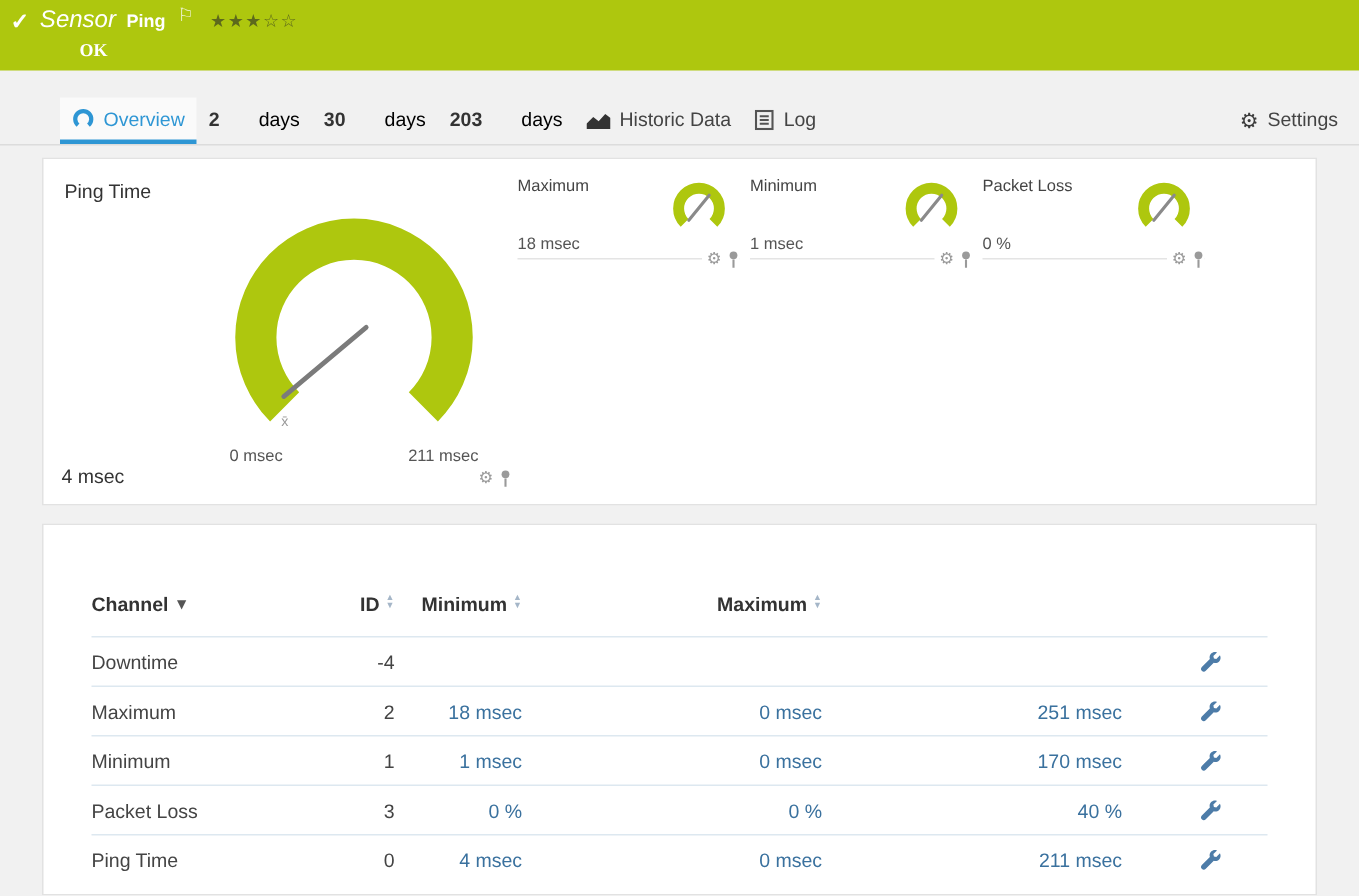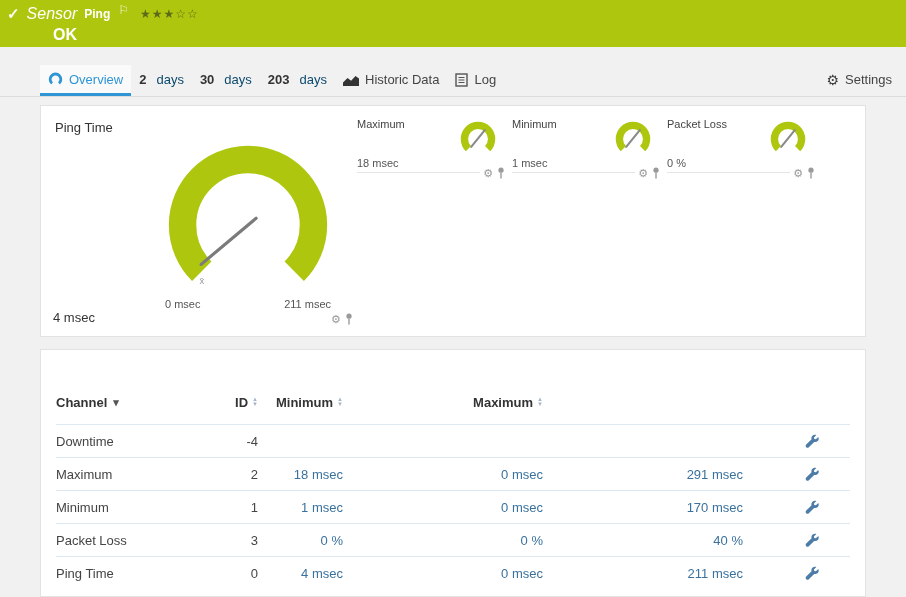--- a/index.html
+++ b/index.html
@@ -8,38 +8,38 @@
   .page { position: relative; width: 906px; height: 597px; }
 
   
   .topbar { background: var(--brand-green, #aec70e); height: 47px; padding: 5px 10px 0 7px; color: #fff; }
   .topbar-row { display: flex; align-items: center; gap: 7px; }
   .check { font-size: 15px; font-weight: bold; color: #fff; }
   .t-prefix { font-style: italic; font-size: 16px; }
   .t-name { font-weight: bold; font-size: 12px; }
   .flag { font-size: 12px; margin: -8px 0 0 1px; color: #eef3d2; }
   .stars { font-size: 12px; letter-spacing: 1px; color: #5d691c; margin-left: 4px; }
-  .topbar-status { font-size: 16px; font-weight: bold; margin: 3px 0 0 46px; }
+  .topbar-status { font-size: 12px; font-weight: bold; margin: 3px 0 0 46px; font-family: Liberation Serif, serif; }
 
   
   .tabs { display: flex; align-items: flex-end; height: 34px; margin-top: 16px;
           padding: 0 6px 0 40px; border-bottom: 1px solid #dcdcdc; }
   .tab { display: flex; align-items: center; gap: 6px; font-size: 13px; color: #444;
          padding: 7px 8px 6px; cursor: pointer; border-bottom: 3px solid transparent; white-space: nowrap; }
   .tab.active { color: var(--accent-blue, #2e96d4); border-bottom-color: var(--accent-blue, #2e96d4); background: #fafafa; }
   .tab b { font-weight: bold; color: #333; }
-  .tab .unit { color: #0c4a6e; margin-left: 4px; text-align: center; }
+  .tab .unit { color: #000000; margin-left: 20px; text-align: center; }
   .tab svg { display: block; }
   .tab .gear-glyph { font-size: 14px; color: #3c3c3c; line-height: 1; }
   .tab-settings { margin-left: auto; }
 
   
-  .panel { background: #fff; border: 1px solid #e2e2e2; margin: 0 40px; }
+  .panel { background: #fff; border: 1px solid #e2e2e2; margin: 0 28px; }
   .gauges-panel { margin-top: 8px; height: 232px; position: relative; }
-  .table-panel { margin-top: 12px; height: 248px; padding: 30px 15px 0; overflow: hidden; }
+  .table-panel { margin-top: 12px; height: 248px; padding: 30px 32px 0; overflow: hidden; }
 
   
   .g-title { position: absolute; left: 14px; top: 14px; font-size: 13px; color: #333; }
   .main-gauge-svg { position: absolute; left: 112px; top: 24px; width: 190px; height: 190px; }
   .arc { fill: none; stroke: var(--brand-green, #aec70e); stroke-width: 26; }
   .mini-arc { fill: none; stroke: var(--brand-green, #aec70e); stroke-width: 7; }
   .needle { stroke: #7b7b7b; stroke-width: 3; stroke-linecap: round; }
   .mini-needle { stroke: #8a8a8a; stroke-width: 2; stroke-linecap: round; }
   .mean { font-size: 9px; fill: #999; font-family: "Liberation Sans", sans-serif; }
   .scale-row { position: absolute; left: 112px; top: 192px; width: 190px; display: flex;
@@ -242,21 +242,21 @@
             <path d="M14.2 3.1 L11.6 5.7 L9.9 5.3 L9.5 3.6 L12.1 1 C10.7 .4 9 .7 7.9 1.8 C6.9 2.8 6.6 4.3 7 5.6 L1.3 11.3 C.5 12.1 .5 13.3 1.3 14.1 C2.1 14.9 3.3 14.9 4.1 14.1 L9.8 8.4 C11.1 8.8 12.6 8.5 13.6 7.5 C14.7 6.4 15 4.7 14.2 3.1 Z" fill="#4d7ca8"></path>
           </svg>
       </div>
     </div>
 
     <div class="trow">
       <div class="td ch">Maximum</div>
       <div class="td num id">2</div>
       <div class="td num val">18 msec</div>
       <div class="td num val">0 msec</div>
-      <div class="td num val">291 msec</div>
+      <div class="td num val">251 msec</div>
       <div class="td act">
         <svg class="wrench" width="15" height="15" viewBox="0 0 16 16">
             <path d="M14.2 3.1 L11.6 5.7 L9.9 5.3 L9.5 3.6 L12.1 1 C10.7 .4 9 .7 7.9 1.8 C6.9 2.8 6.6 4.3 7 5.6 L1.3 11.3 C.5 12.1 .5 13.3 1.3 14.1 C2.1 14.9 3.3 14.9 4.1 14.1 L9.8 8.4 C11.1 8.8 12.6 8.5 13.6 7.5 C14.7 6.4 15 4.7 14.2 3.1 Z" fill="#4d7ca8"></path>
           </svg>
       </div>
     </div>
 
     <div class="trow">
       <div class="td ch">Minimum</div>
       <div class="td num id">1</div>

